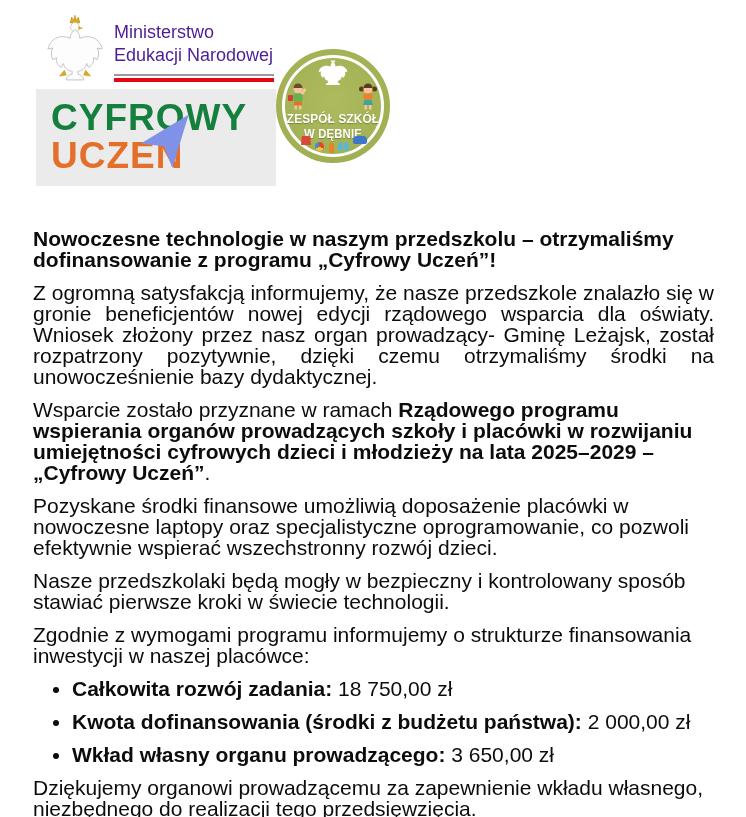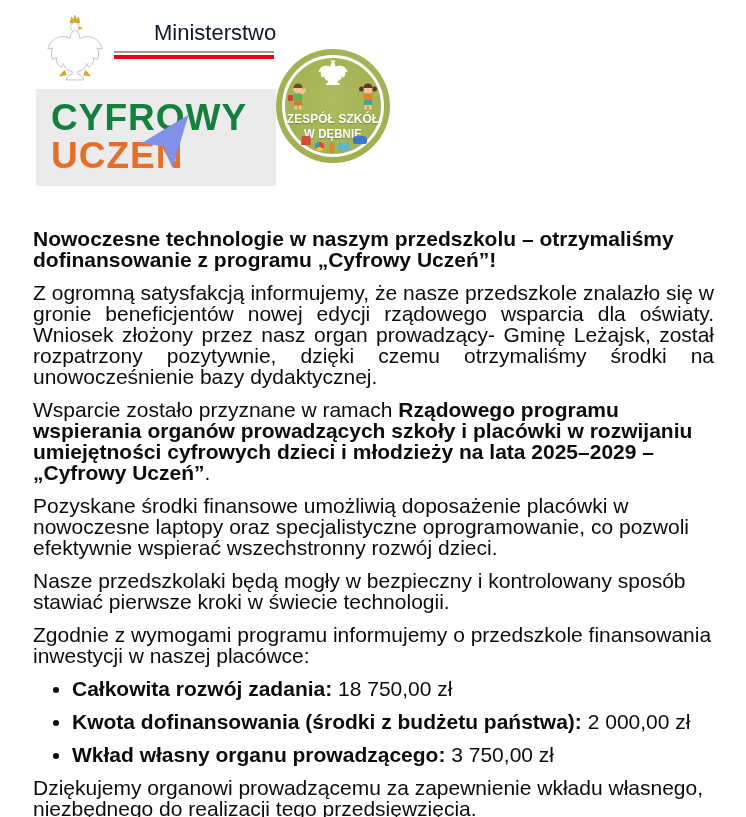--- a/index.html
+++ b/index.html
@@ -3,21 +3,21 @@
 <meta charset="utf-8">
 <style>
   html,body{margin:0;padding:0;background:#fff;}
   .page{position:relative;width:746px;height:817px;background:#ffffff;overflow:hidden;
         font-family:"Liberation Sans",sans-serif;color:#0c0c0c;}
 
   
   .ministry{position:absolute;left:46px;top:12px;display:flex;align-items:flex-start;}
   .ministry-eagle{width:58px;height:74px;flex:0 0 auto;}
   .ministry-text{margin-left:10px;padding-top:9px;}
-  .ministry-line{font-size:22px;line-height:23px;color:#0f172a;margin-left:40px;}
+  .ministry-line{font-size:18px;line-height:23px;color:#4c1d95;}
   .ministry-divider{margin-top:7px;width:160px;}
   .div-gray{height:2px;background:#9c9b9b;}
   .div-red{height:4px;background:#e30613;margin-top:2px;}
 
   
   .program-box{position:absolute;left:36px;top:89px;width:240px;height:97px;background:#ebebeb;}
   .cyfrowy{position:absolute;left:15px;top:10px;font-size:37px;font-weight:800;
            letter-spacing:1px;line-height:1;color:#15803d;}
   .uczen{position:absolute;left:15px;top:48px;font-size:37px;font-weight:800;
          letter-spacing:1px;line-height:1;color:#e36f2a;}
@@ -77,20 +77,21 @@
         L33 59 C37 59 41 56 42 51
         L44 55 C48 53 50 49 49 45
         L53 47 C55 43 55 39 53 35
         L58 36 C56 26 46 20 35 25
         C35 21 33 18 30 16 Z"></path>
       <polygon points="19,58 14,64 21,63" fill="#dcaa1e" stroke="#b88a12" stroke-width="0.5"></polygon>
       <polygon points="41,58 46,64 39,63" fill="#dcaa1e" stroke="#b88a12" stroke-width="0.5"></polygon>
     </svg>
     <div class="ministry-text">
       <div class="ministry-line">Ministerstwo</div>
+      <div class="ministry-line">Edukacji Narodowej</div>
       <div class="ministry-divider">
         <div class="div-gray"></div>
         <div class="div-red"></div>
       </div>
     </div>
   </div>
 
   <div class="program-box">
     <div class="cyfrowy">CYFROWY</div>
     <div class="uczen">UCZEŃ</div>
@@ -142,24 +143,24 @@
 
     <p class="just">Z ogromną satysfakcją informujemy, że nasze przedszkole znalazło się w gronie beneficjentów nowej edycji rządowego wsparcia dla oświaty. Wniosek złożony przez nasz organ prowadzący- Gminę Leżajsk, został rozpatrzony pozytywnie, dzięki czemu otrzymaliśmy środki na unowocześnienie bazy dydaktycznej.</p>
 
     <p><span>Wsparcie zostało przyznane w ramach </span><span class="bold">Rządowego programu wspierania organów prowadzących szkoły i placówki w rozwijaniu umiejętności cyfrowych dzieci i młodzieży na lata 2025–2029 – „Cyfrowy Uczeń”</span><span>.</span></p>
 
     <p>Pozyskane środki finansowe umożliwią doposażenie placówki w nowoczesne laptopy oraz specjalistyczne oprogramowanie, co pozwoli efektywnie wspierać wszechstronny rozwój dzieci.</p>
 
     <p>Nasze przedszkolaki będą mogły w bezpieczny i kontrolowany sposób stawiać pierwsze kroki w świecie technologii.</p>
 
 
-    <p>Zgodnie z wymogami programu informujemy o przedszkole finansowania inwestycji w naszej placówce:</p>
+    <p>Zgodnie z wymogami programu informujemy o strukturze finansowania inwestycji w naszej placówce:</p>
 
     <ul>
       <li><span class="bold">Całkowita rozwój zadania:</span><span> 18 750,00 zł</span></li>
       <li><span class="bold">Kwota dofinansowania (środki z budżetu państwa):</span><span> 2 000,00 zł</span></li>
-      <li><span class="bold">Wkład własny organu prowadzącego:</span><span> 3 750,00 zł</span></li>
+      <li><span class="bold">Wkład własny organu prowadzącego:</span><span> 3 650,00 zł</span></li>
     </ul>
 
     <p>Dziękujemy organowi prowadzącemu za zapewnienie wkładu własnego, niezbędnego do realizacji tego przedsięwzięcia.</p>
   </main>
 
 </div>
 
 </body></html>

